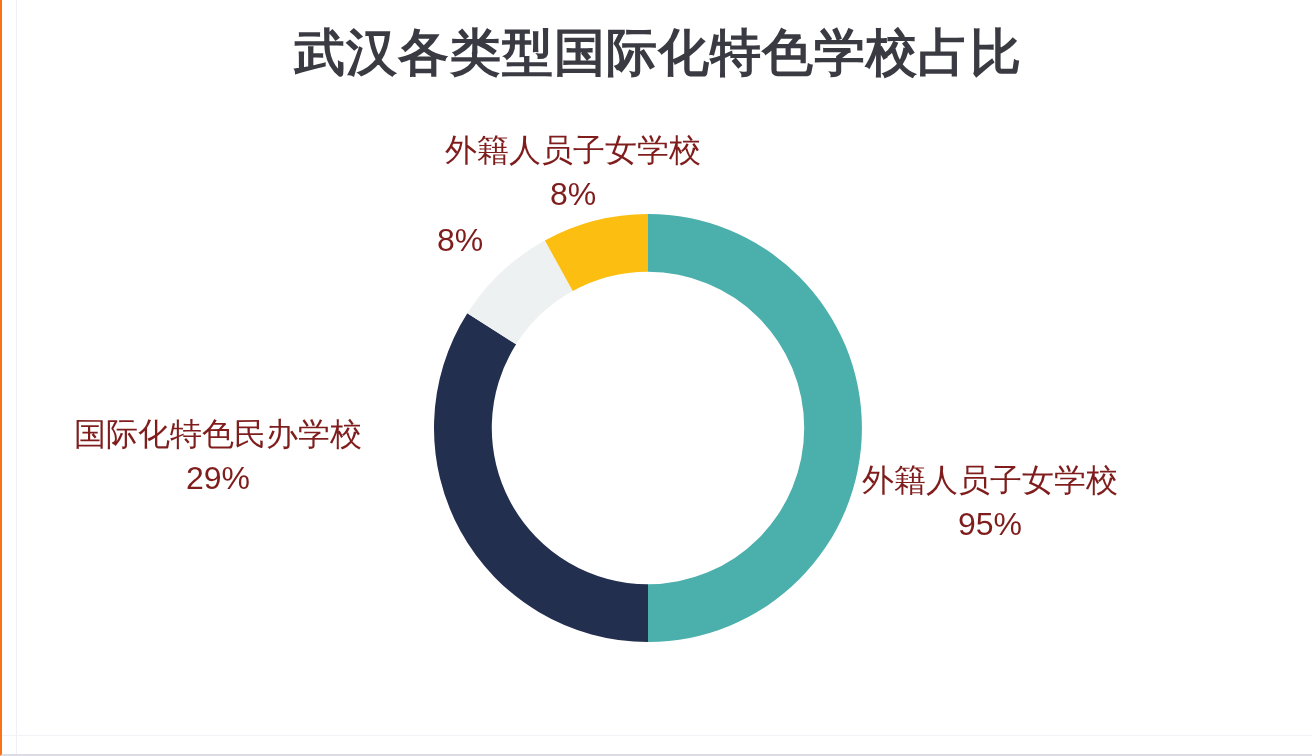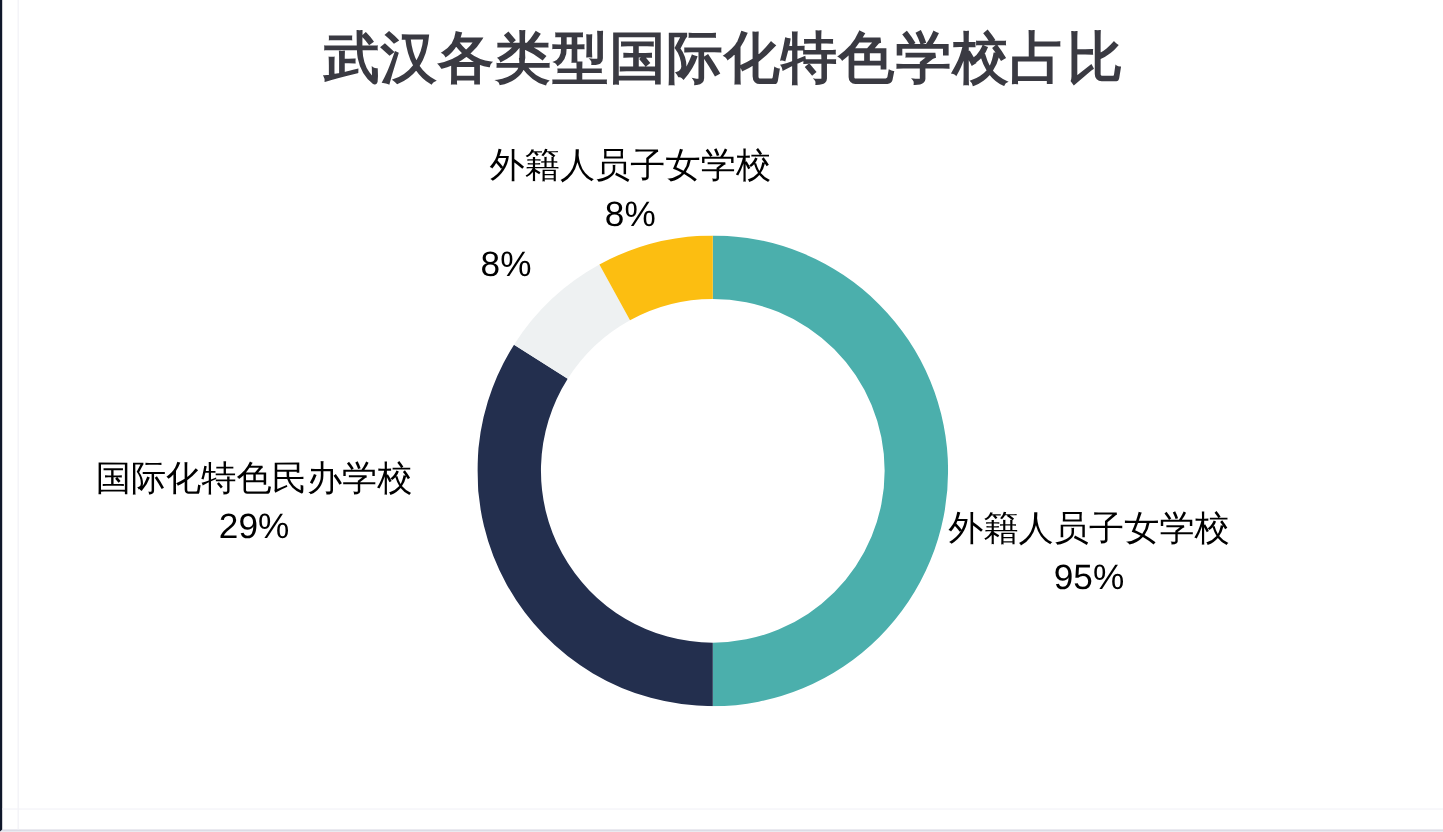--- a/index.html
+++ b/index.html
@@ -12,21 +12,21 @@
     background: #ffffff;
     font-family: "Liberation Sans", "DejaVu Sans", sans-serif;
     overflow: hidden;
   }
   #slide {
     position: relative;
     width: 1312px;
     height: 756px;
     background: #ffffff;
     box-sizing: border-box;
-    border-left: 2px solid #0f172a;
+    border-left: 2px solid #f97316;
     border-bottom: 2px solid #dcdce6;
     overflow: hidden;
   }
   
   #frame-edge-left {
     position: absolute;
     left: 14px;
     top: 0;
     width: 1px;
     height: 756px;
@@ -63,21 +63,21 @@
     height: 428px;
   }
   #donut-svg {
     display: block;
     width: 428px;
     height: 428px;
   }
 
   .slice-label {
     position: absolute;
-    color: #000000;
+    color: #7f1d1d;
     font-size: 32px;
     line-height: 44px;
     white-space: nowrap;
   }
   .slice-label .label-name {
     display: block;
   }
   .slice-label .label-value {
     display: block;
     text-align: center;
@@ -88,21 +88,21 @@
     top: 128px;
     text-align: center;
   }
   #label-other {
     left: 398px;
     top: 218px;
     text-align: center;
     width: 120px;
   }
   #label-private {
-    left: 85px;
+    left: 72px;
     top: 412px;
     text-align: center;
   }
   #label-public {
     left: 860px;
     top: 458px;
     text-align: center;
   }
 </style>
 </head>

